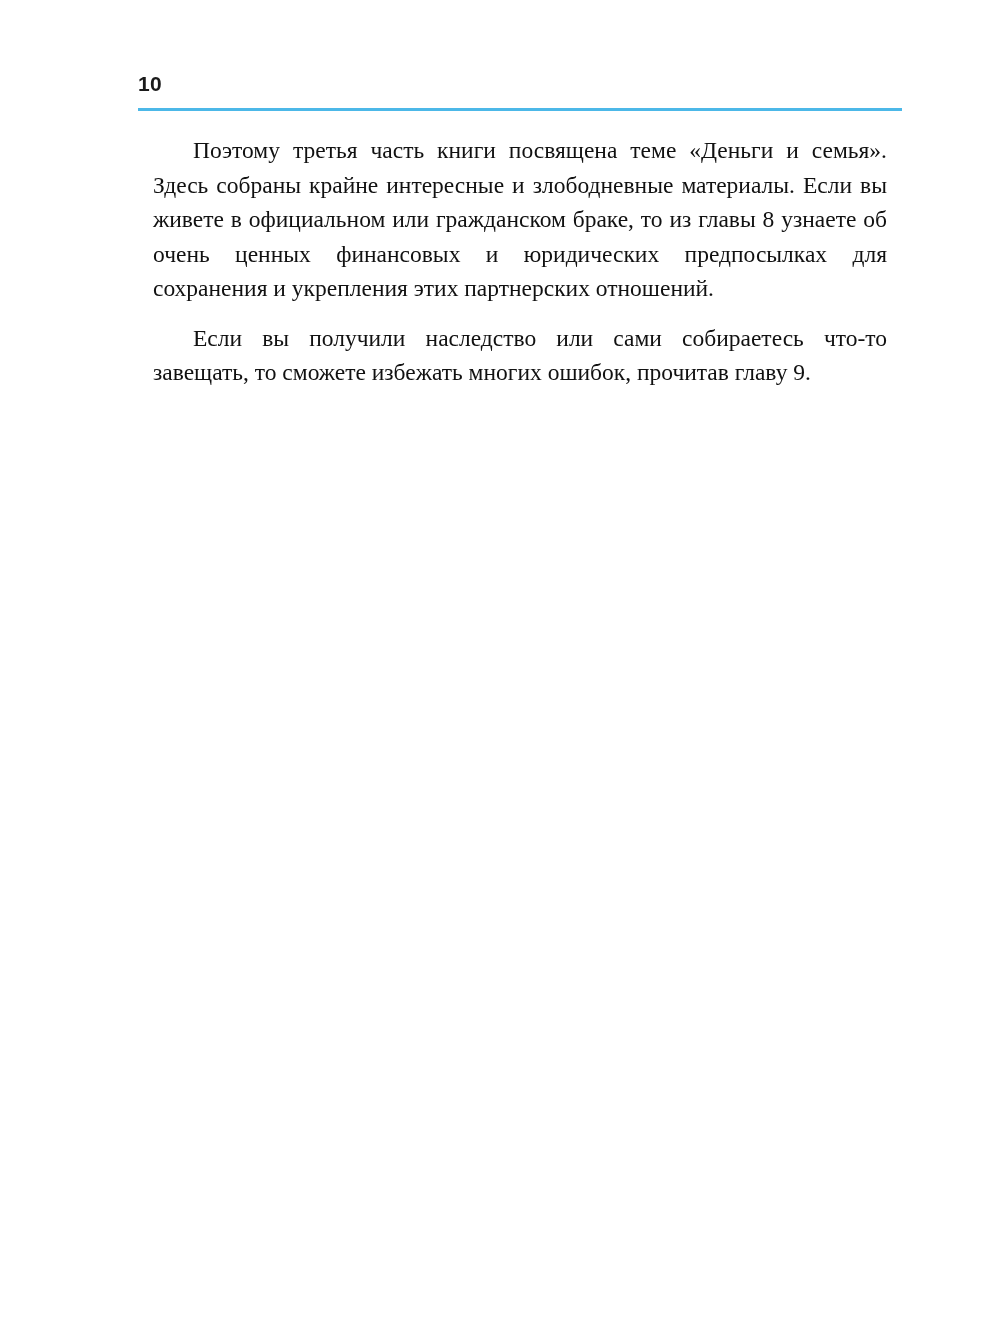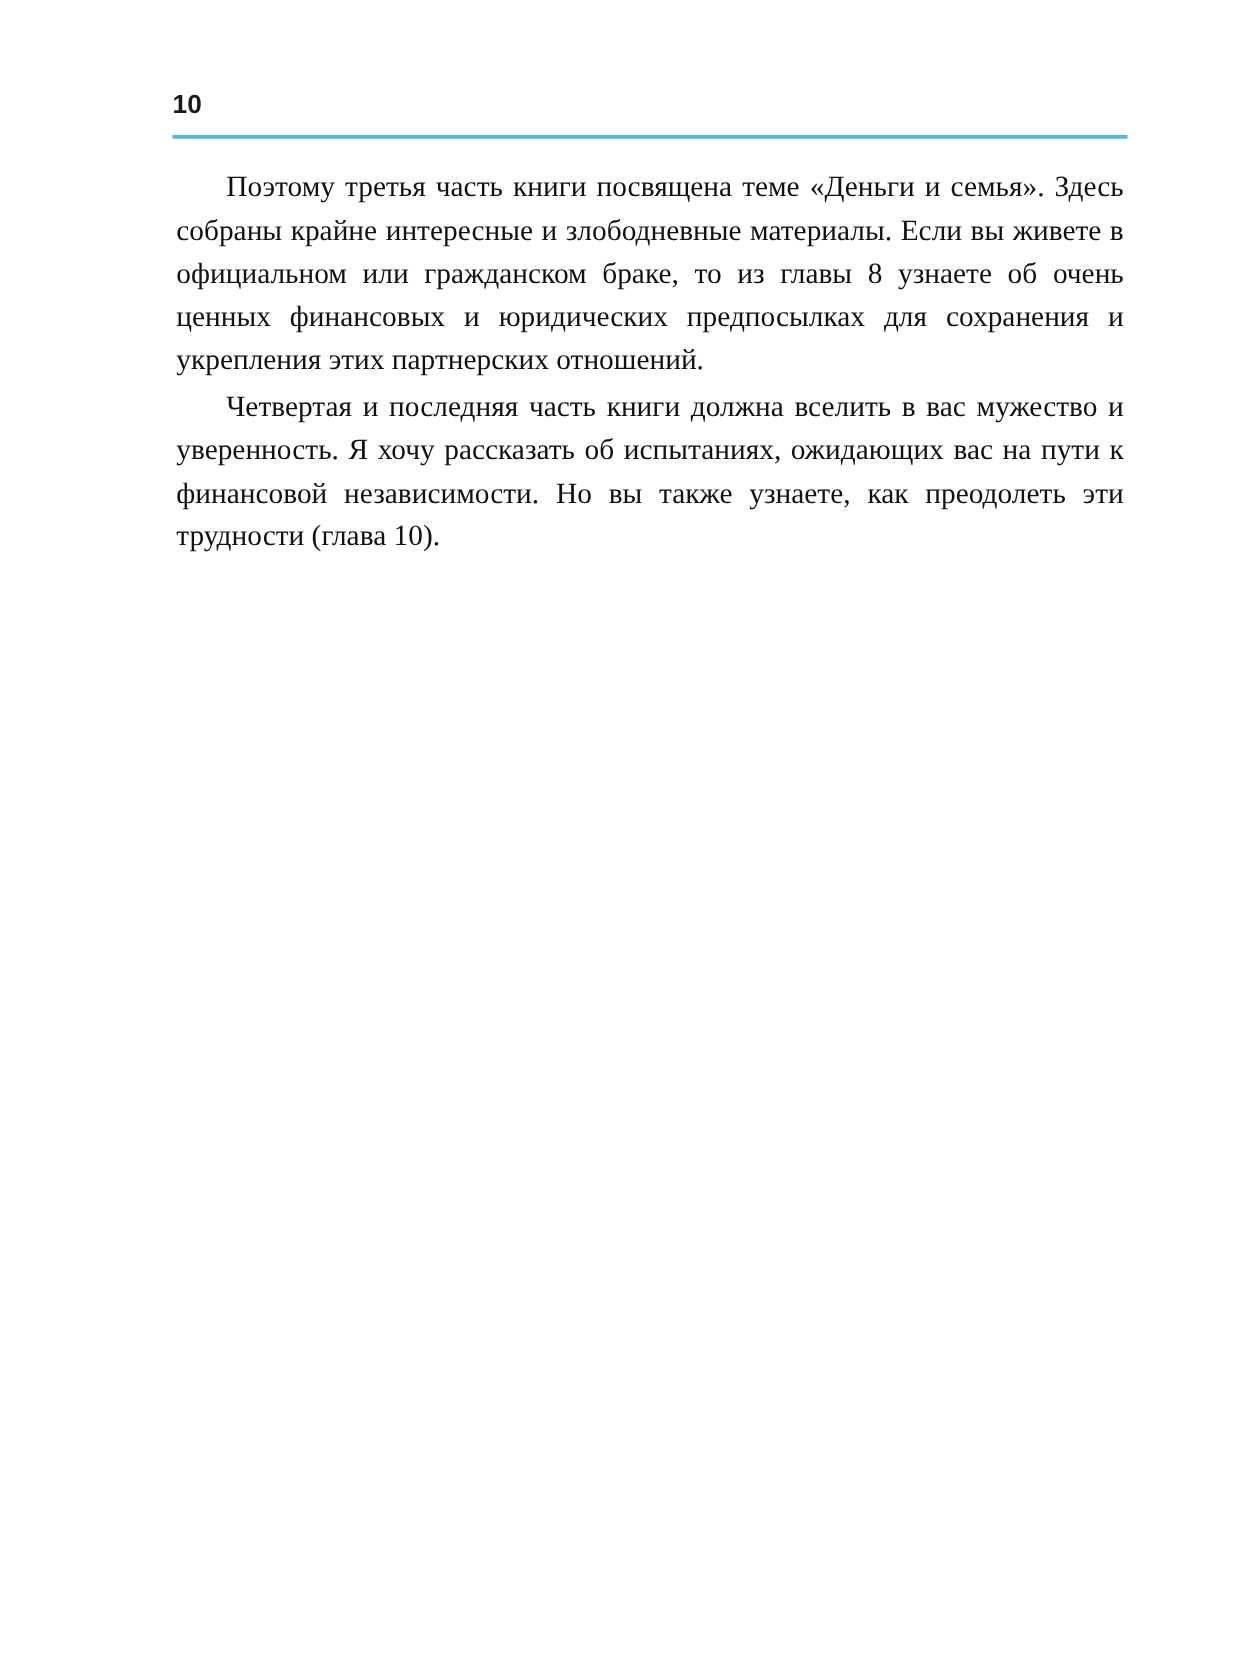--- a/index.html
+++ b/index.html
@@ -48,21 +48,21 @@
   .body-text {
     margin-top: 22px;
     font-family: "Liberation Serif", serif;
     font-size: 23.5px;
     line-height: 1.47;
     color: #111111;
     text-align: justify;
     text-justify: inter-word;
   }
   .body-text p {
-    margin: 3px;
+    margin: 15px;
     text-indent: 40px;
     font-family: Liberation Serif, serif;
   }
   .body-text p + p {
     margin-top: 0;
   }
 </style>
 </head>
 <body>
 
@@ -70,17 +70,17 @@
   <div class="content">
 
     <div class="running-head">
       <span class="folio">10</span>
     </div>
 
     <div class="rule" style="background: rgb(76, 184, 232);"></div>
 
     <div class="body-text">
       <p>Поэтому третья часть книги посвящена теме «Деньги и семья». Здесь собраны крайне интересные и злободневные материалы. Если вы живете в официальном или гражданском браке, то из главы 8 узнаете об очень ценных финансовых и юридических предпосылках для сохранения и укрепления этих партнерских отношений.</p>
-      <p>Четвертая и последняя часть книги должна вселить в вас мужество и уверенность. Я хочу рассказать об испытаниях, ожидающих вас на пути к финансовой независимости. Но вы также узнаете, как преодолеть эти трудности (глава 10).</p>
+      <p>Если вы получили наследство или сами собираетесь что-то завещать, то сможете избежать многих ошибок, прочитав главу 9.</p>
     </div>
 
   </div>
 </div>
 
 </body></html>

